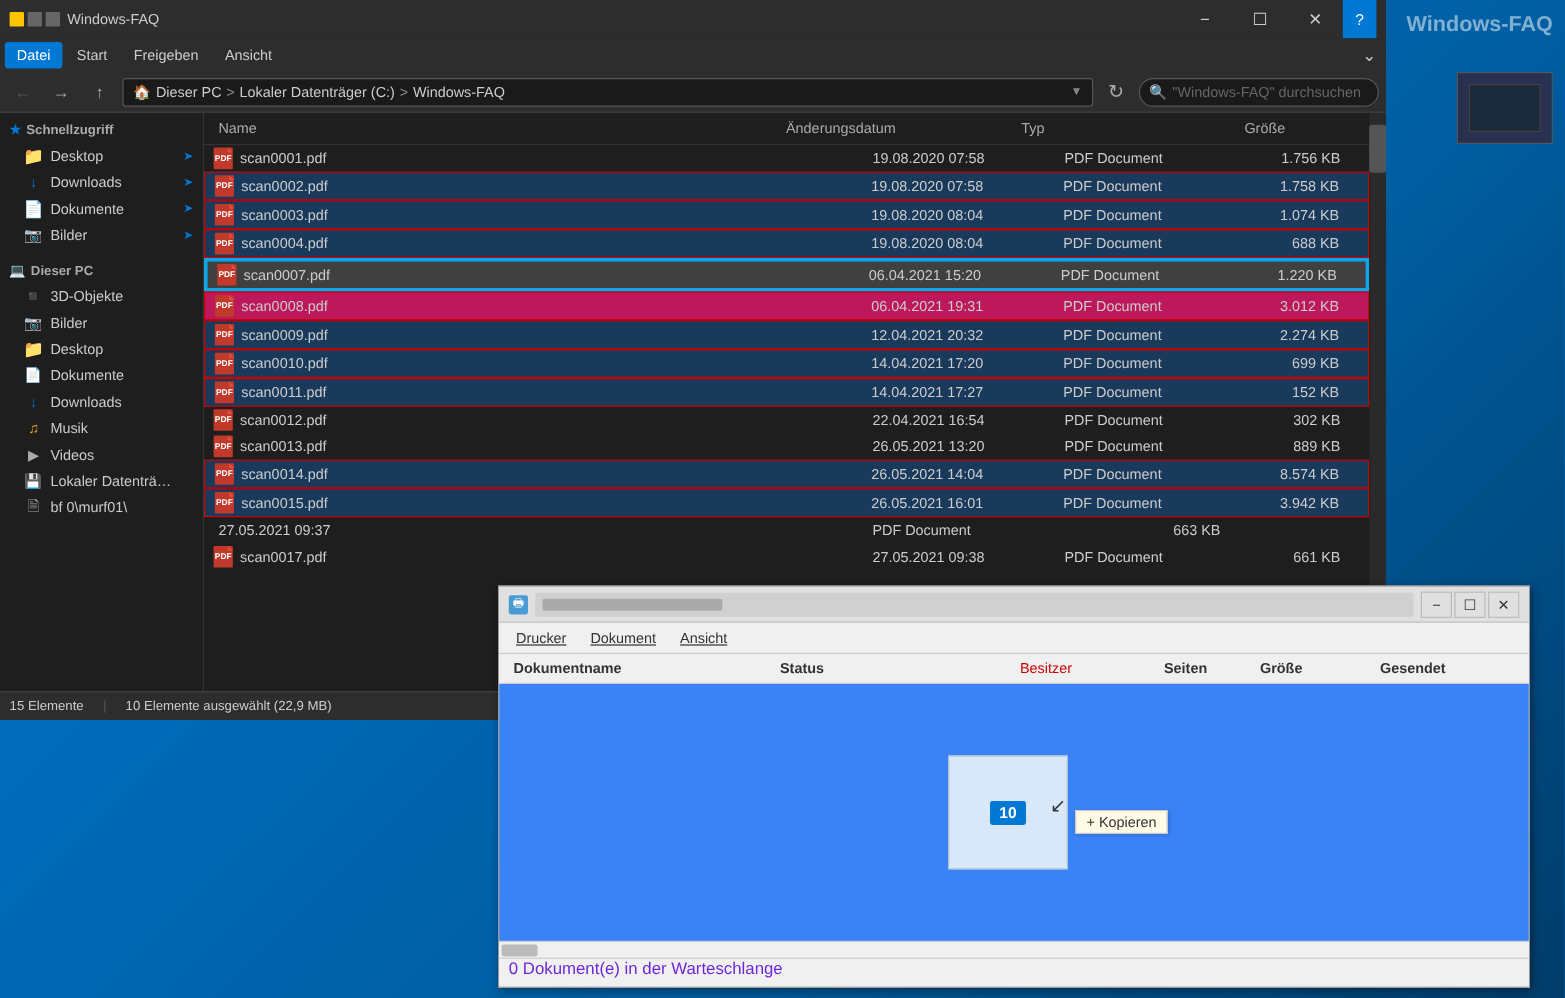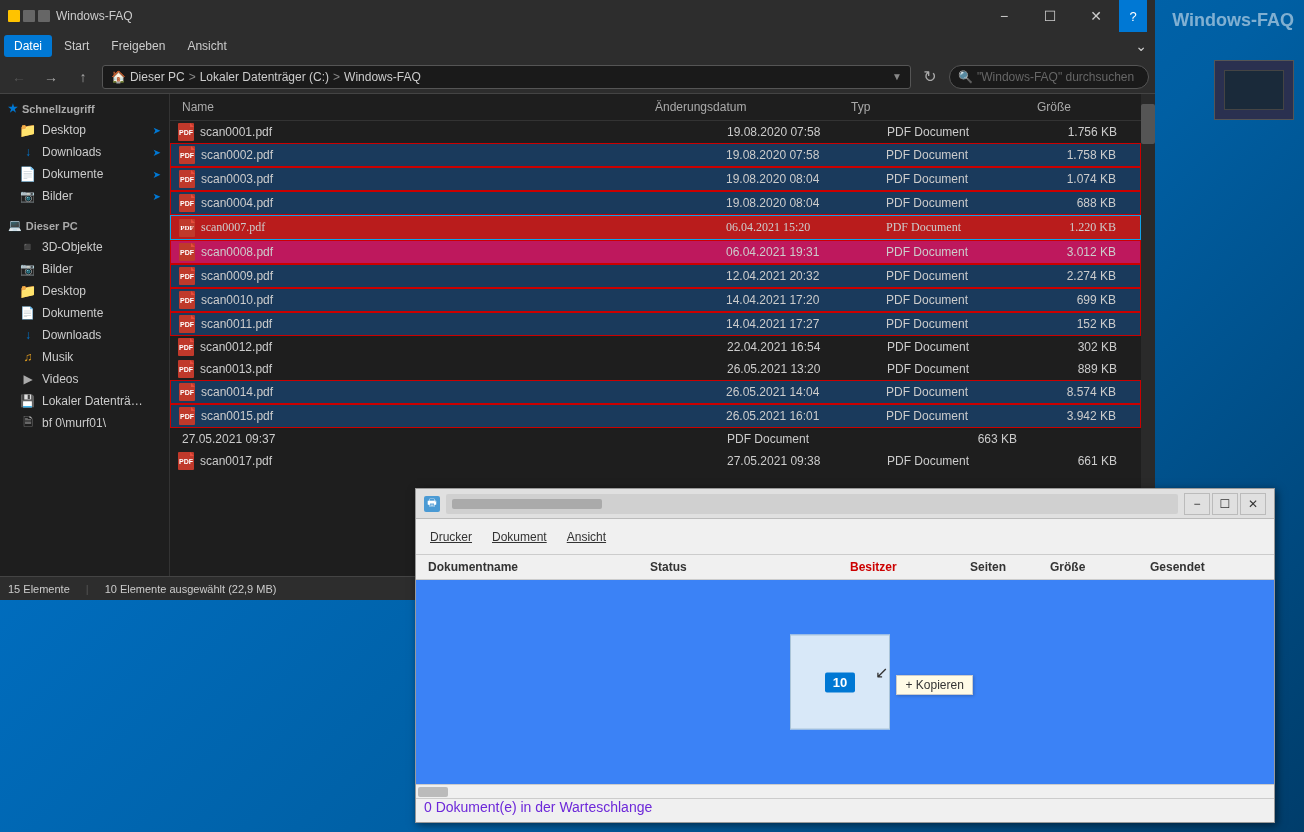--- a/index.html
+++ b/index.html
@@ -416,21 +416,21 @@
       border: 1px solid #bbb;
       color: #333;
       font-size: 12px;
       cursor: pointer;
       display: flex;
       align-items: center;
       justify-content: center;
     }
 
     .printer-menu-bar {
-      height: 36px;
+      height: 26px;
       background: #f0f0f0;
       display: flex;
       align-items: center;
       padding: 0 4px;
       border-bottom: 1px solid #ccc;
     }
     .printer-menu-item {
       padding: 3px 10px;
       color: #333;
       cursor: pointer;
@@ -523,21 +523,21 @@
       display: flex;
       align-items: flex-start;
       padding: 0 8px;
       color: #6d28d9;
       font-size: 14px;
     }
 
     
     .besitzer-col {
       color: #cc0000 !important;
-      font-weight: bold;
+      font-weight: normal;
     }
 
     .vertical-scrollbar {
       width: 14px;
       background: #2a2a2a;
       display: flex;
       flex-direction: column;
     }
     .scroll-thumb {
       width: 100%;
@@ -721,21 +721,21 @@
       <div class="file-row" style="background:#1a3a5c;border:1px solid #cc0000;">
         <div class="file-name-cell">
             <div class="pdf-icon">PDF</div>
             <span>scan0004.pdf</span>
           </div>
         <div class="file-cell">19.08.2020 08:04</div>
         <div class="file-cell">PDF Document</div>
         <div class="size-cell">688 KB</div>
       </div>
 
-      <div class="file-row" style="background:#b91c1c;border:1px solid #0ea5e9;font-family:Liberation Serif, serif;">
+      <div class="file-row" style="background:#404040;border:3px solid #0ea5e9;">
         <div class="file-name-cell">
             <div class="pdf-icon">PDF</div>
             <span>scan0007.pdf</span>
           </div>
         <div class="file-cell">06.04.2021 15:20</div>
         <div class="file-cell">PDF Document</div>
         <div class="size-cell">1.220 KB</div>
       </div>
 
       <div class="file-row" style="background:#be185d;border:1px solid #cc0000;">

